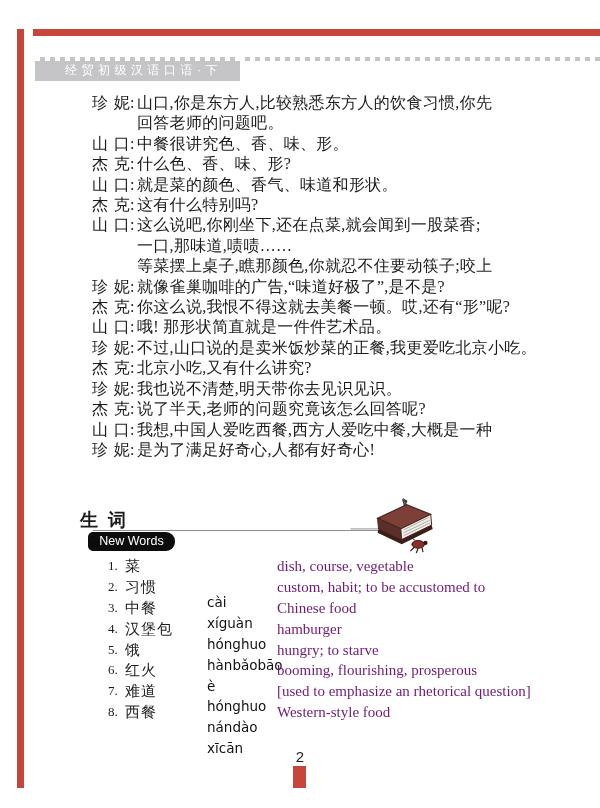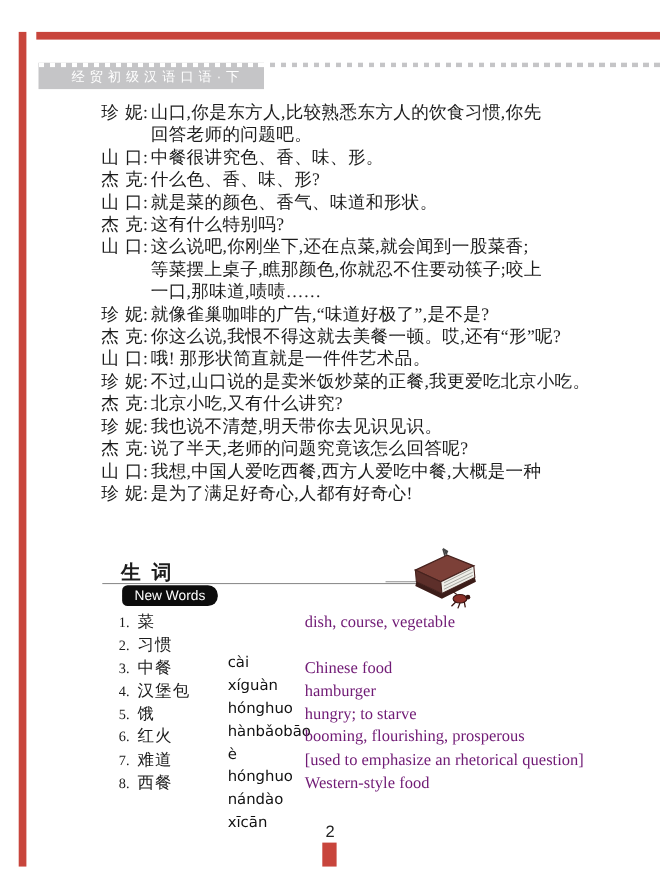--- a/index.html
+++ b/index.html
@@ -25,27 +25,27 @@
   .dashes-right{position:absolute;left:245px;top:57px;width:355px;height:4px;
     background:repeating-linear-gradient(to right,#c5c5c7 0 5px,transparent 5px 10px);}
   
   .dialogue{position:absolute;left:92px;top:93px;width:478px;font-size:16px;letter-spacing:0.3px;}
   .d-row{display:flex;height:20.42px;line-height:20.42px;white-space:nowrap;}
   .d-speaker{display:inline-flex;justify-content:space-between;width:38px;flex:0 0 38px;}
   .d-colon{width:7px;flex:0 0 7px;}
   .d-indent{width:45px;flex:0 0 45px;}
   .d-text{flex:1;}
   
-  .nw-heading{position:absolute;left:110px;top:508px;font-size:18px;font-weight:bold;
+  .nw-heading{position:absolute;left:80px;top:508px;font-size:18px;font-weight:bold;
     letter-spacing:10px;white-space:nowrap;}
   .nw-rule{position:absolute;left:93px;top:530px;width:287px;height:1px;background:#8f8f8f;}
   .nw-tab{position:absolute;left:88px;top:532px;width:87px;height:19px;line-height:19px;
     background:#0c0c0c;color:#ffffff;text-align:center;font-size:12.5px;
     font-family:"Liberation Sans","DejaVu Sans",sans-serif;
-    border-radius:5px 9px 9px 5px;margin-left:23px;}
+    border-radius:5px 9px 9px 5px;}
   .book{position:absolute;left:350px;top:497px;width:88px;height:58px;}
   
   .vocab{position:absolute;left:108px;top:556px;width:460px;}
   .v-row{display:flex;height:20.9px;line-height:20.9px;white-space:nowrap;}
   .v-num{width:17px;flex:0 0 17px;font-size:13px;}
   .v-hanzi{width:82px;flex:0 0 82px;font-size:15px;letter-spacing:1px;}
   .v-pinyin{width:70px;flex:0 0 70px;font-size:13.5px;color:#111;
     font-family:"DejaVu Sans","Liberation Sans",sans-serif;margin-top:36px;}
   .v-gloss{flex:1;font-size:15px;color:#701a75;}
   
@@ -114,25 +114,25 @@
       <div class="d-row">
         <span class="d-speaker">
           <span>山</span>
           <span>口</span>
         </span>
         <span class="d-colon">:</span>
         <span class="d-text">这么说吧,你刚坐下,还在点菜,就会闻到一股菜香;</span>
       </div>
       <div class="d-row">
         <span class="d-indent"></span>
+        <span class="d-text">一口,那味道,啧啧……</span>
+      </div>
+      <div class="d-row">
+        <span class="d-indent"></span>
         <span class="d-text">等菜摆上桌子,瞧那颜色,你就忍不住要动筷子;咬上</span>
-      </div>
-      <div class="d-row">
-        <span class="d-indent"></span>
-        <span class="d-text">一口,那味道,啧啧……</span>
       </div>
       <div class="d-row">
         <span class="d-speaker">
           <span>珍</span>
           <span>妮</span>
         </span>
         <span class="d-colon">:</span>
         <span class="d-text">就像雀巢咖啡的广告,“味道好极了”,是不是?</span>
       </div>
       <div class="d-row">
@@ -230,20 +230,21 @@
       <div class="v-row">
         <span class="v-num">1.</span>
         <span class="v-hanzi">菜</span>
         <span class="v-pinyin">cài</span>
         <span class="v-gloss">dish, course, vegetable</span>
       </div>
       <div class="v-row">
         <span class="v-num">2.</span>
         <span class="v-hanzi">习惯</span>
         <span class="v-pinyin">xíguàn</span>
+        <span class="v-gloss">custom, habit; to be accustomed to</span>
       </div>
       <div class="v-row">
         <span class="v-num">3.</span>
         <span class="v-hanzi">中餐</span>
         <span class="v-pinyin">hónghuo</span>
         <span class="v-gloss">Chinese food</span>
       </div>
       <div class="v-row">
         <span class="v-num">4.</span>
         <span class="v-hanzi">汉堡包</span>

